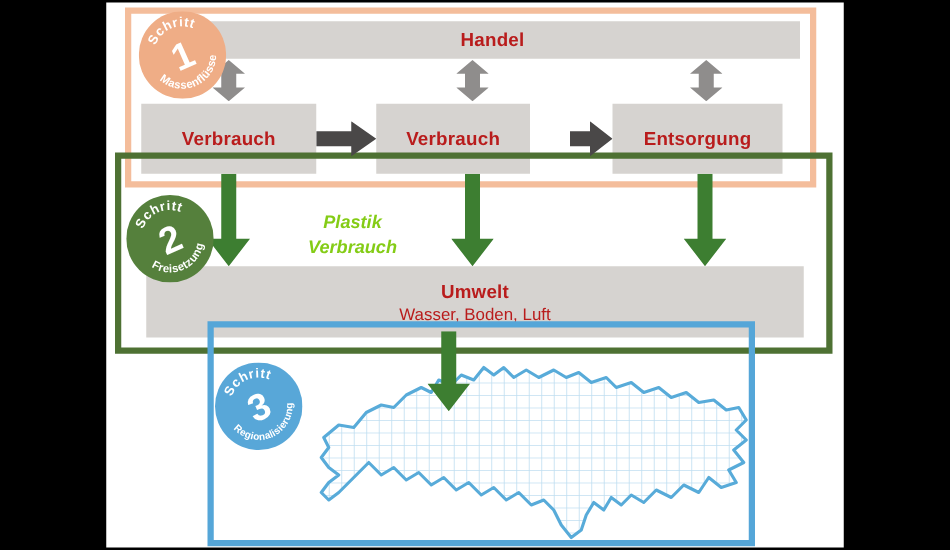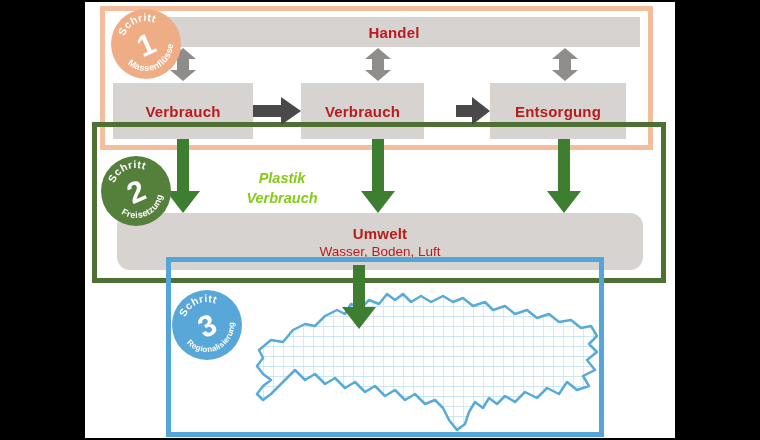--- a/index.html
+++ b/index.html
@@ -15,21 +15,21 @@
   .frame.blue  {left:166px;top:257px;width:428px;height:170px;border:5px solid #55a6d8;z-index:3;}
   
   .gbox{position:absolute;background:#d6d3d0;display:flex;align-items:center;justify-content:center;
         flex-direction:column;z-index:1;color:#b91c1c;}
   .gbox .ttl{font-weight:bold;font-size:15px;letter-spacing:.2px;}
   .gbox .sub{font-weight:normal;font-size:13.5px;margin-top:2px;}
   .box-handel{left:148px;top:17px;width:492px;height:30px;}
   .box-prod  {left:113px;top:83px;width:140px;height:56px;}
   .box-verb  {left:301px;top:83px;width:123px;height:56px;}
   .box-ents  {left:490px;top:83px;width:136px;height:56px;}
-  .box-umwelt{left:117px;top:213px;width:526px;height:57px;border-radius:13px;}
+  .box-umwelt{left:117px;top:213px;width:526px;height:57px;}
   
   .arrow{position:absolute;z-index:4;}
   
   .emissions{
     position:absolute;left:217px;top:168px;width:130px;z-index:4;
     text-align:center;color:#84cc16;font-weight:bold;font-style:italic;
     font-size:14.5px;line-height:20px;
   }
   
   .badge{position:absolute;z-index:5;}

